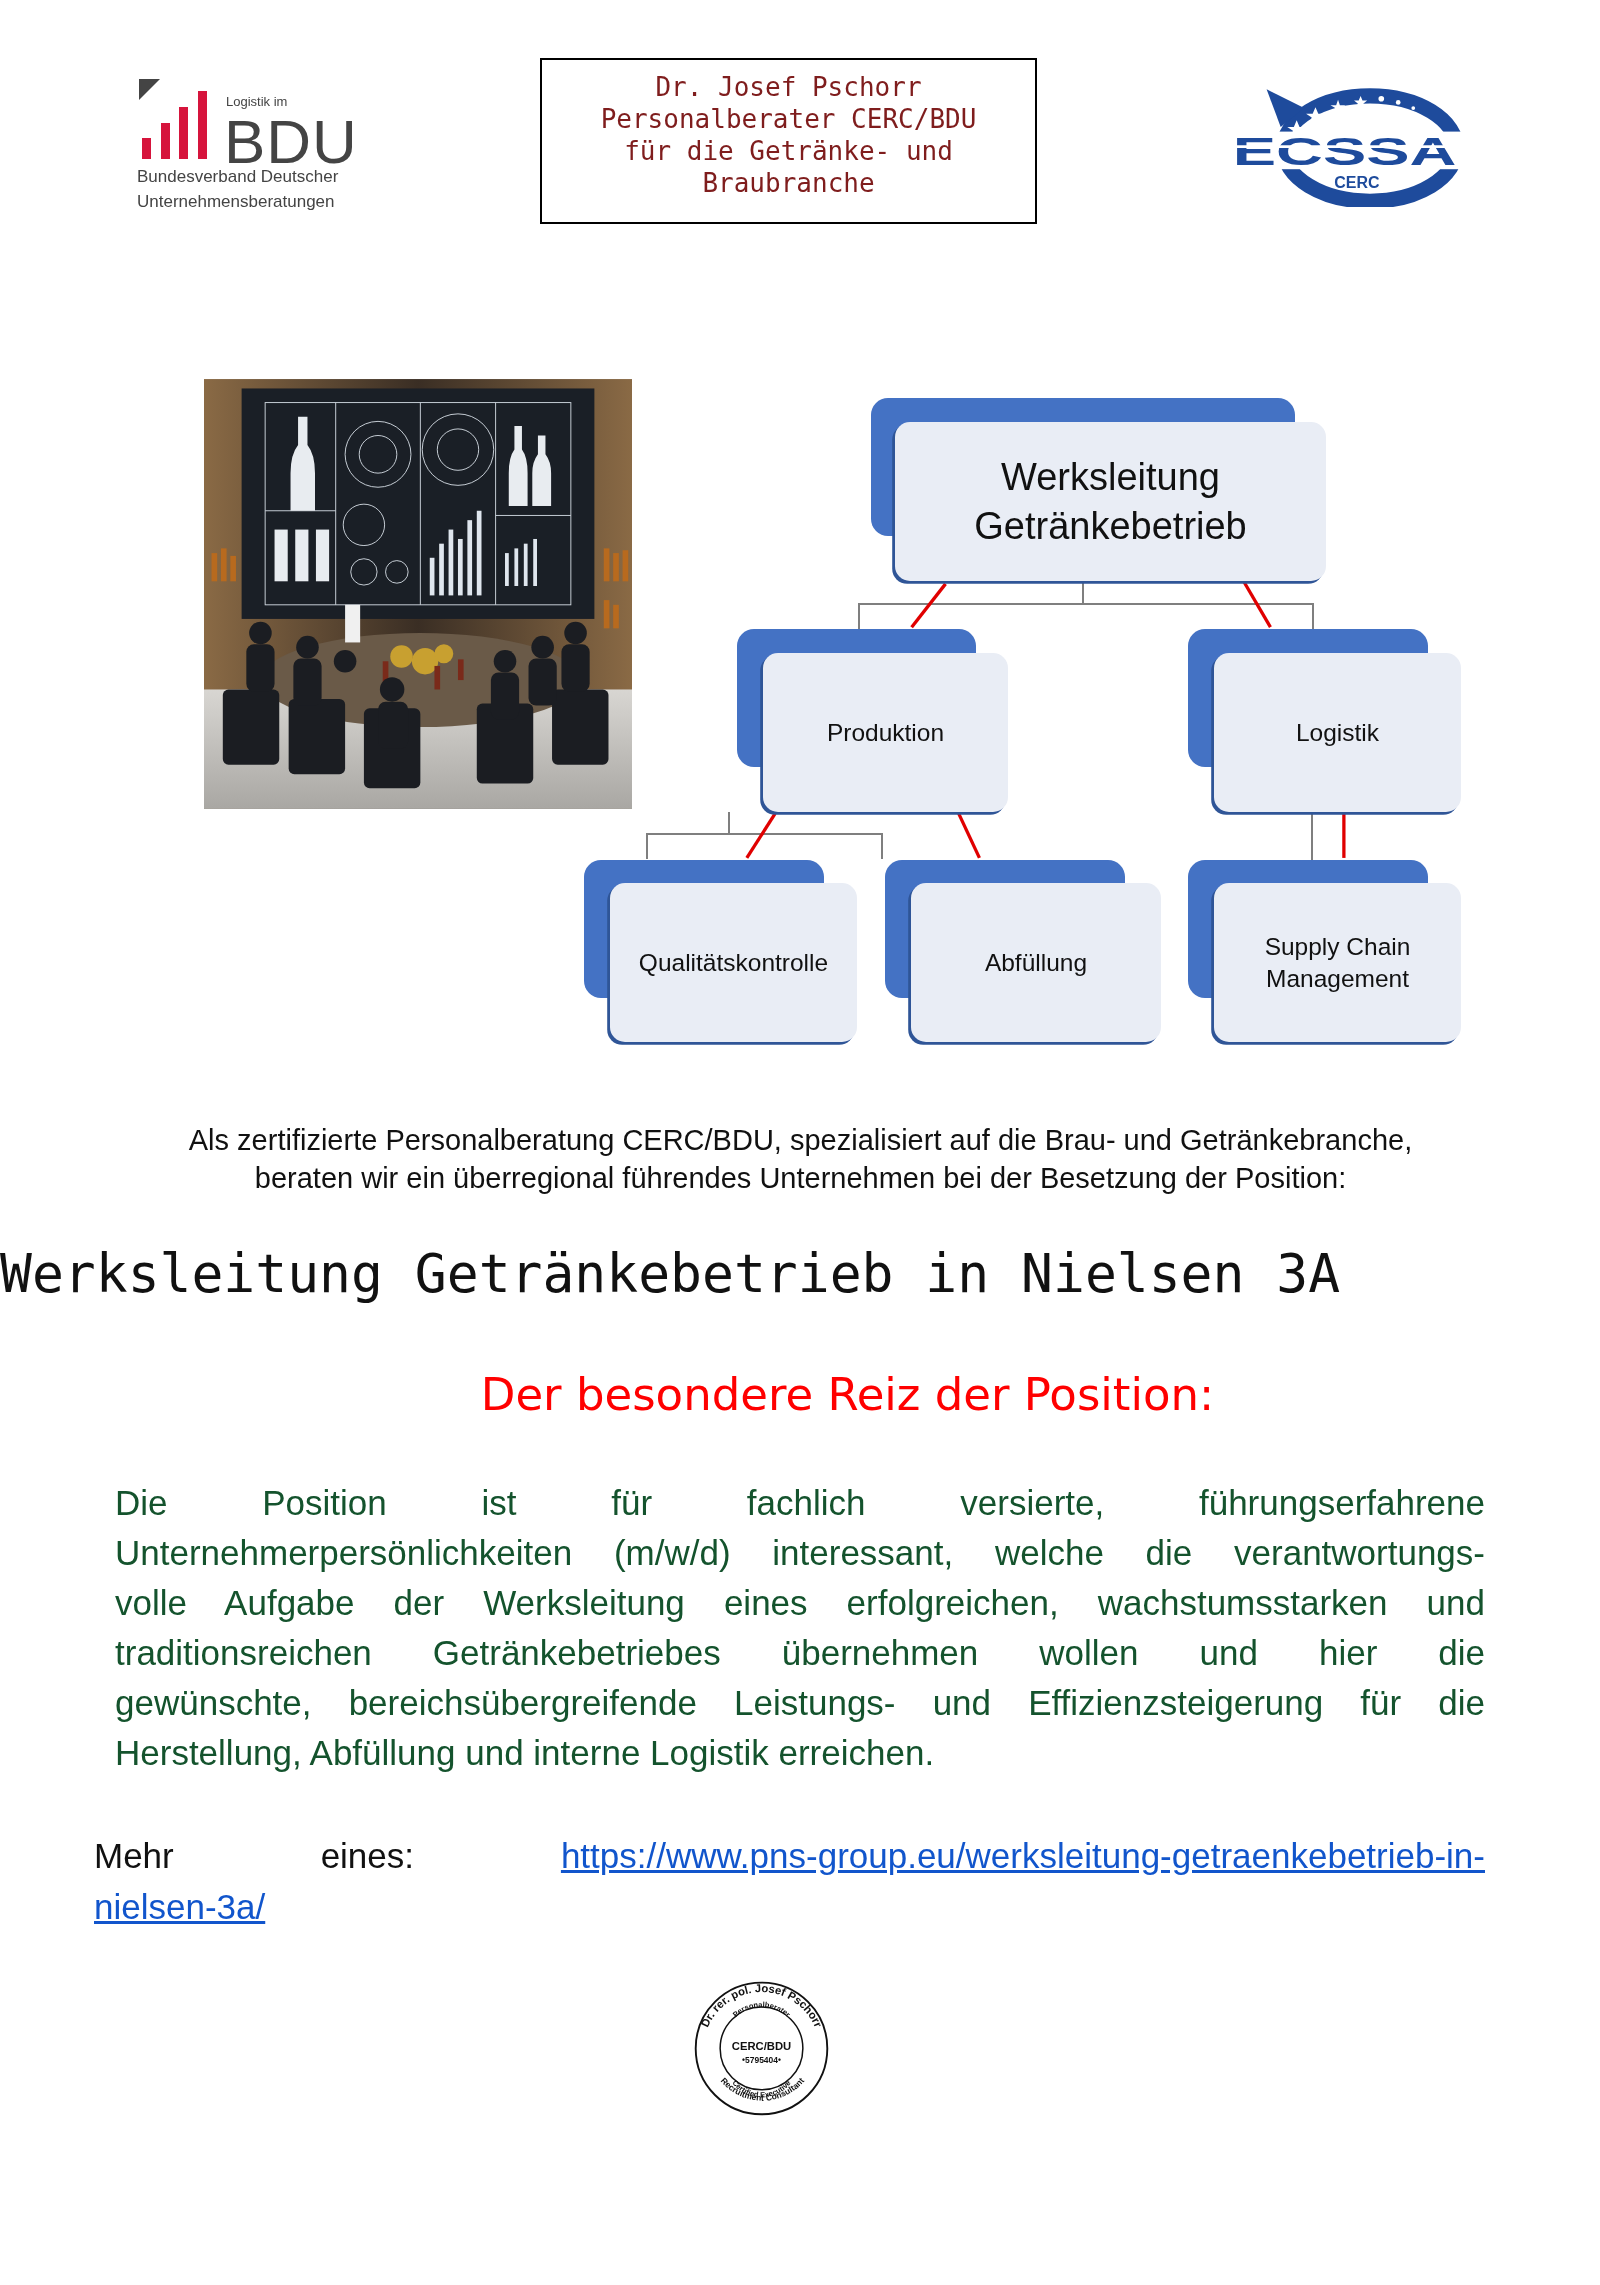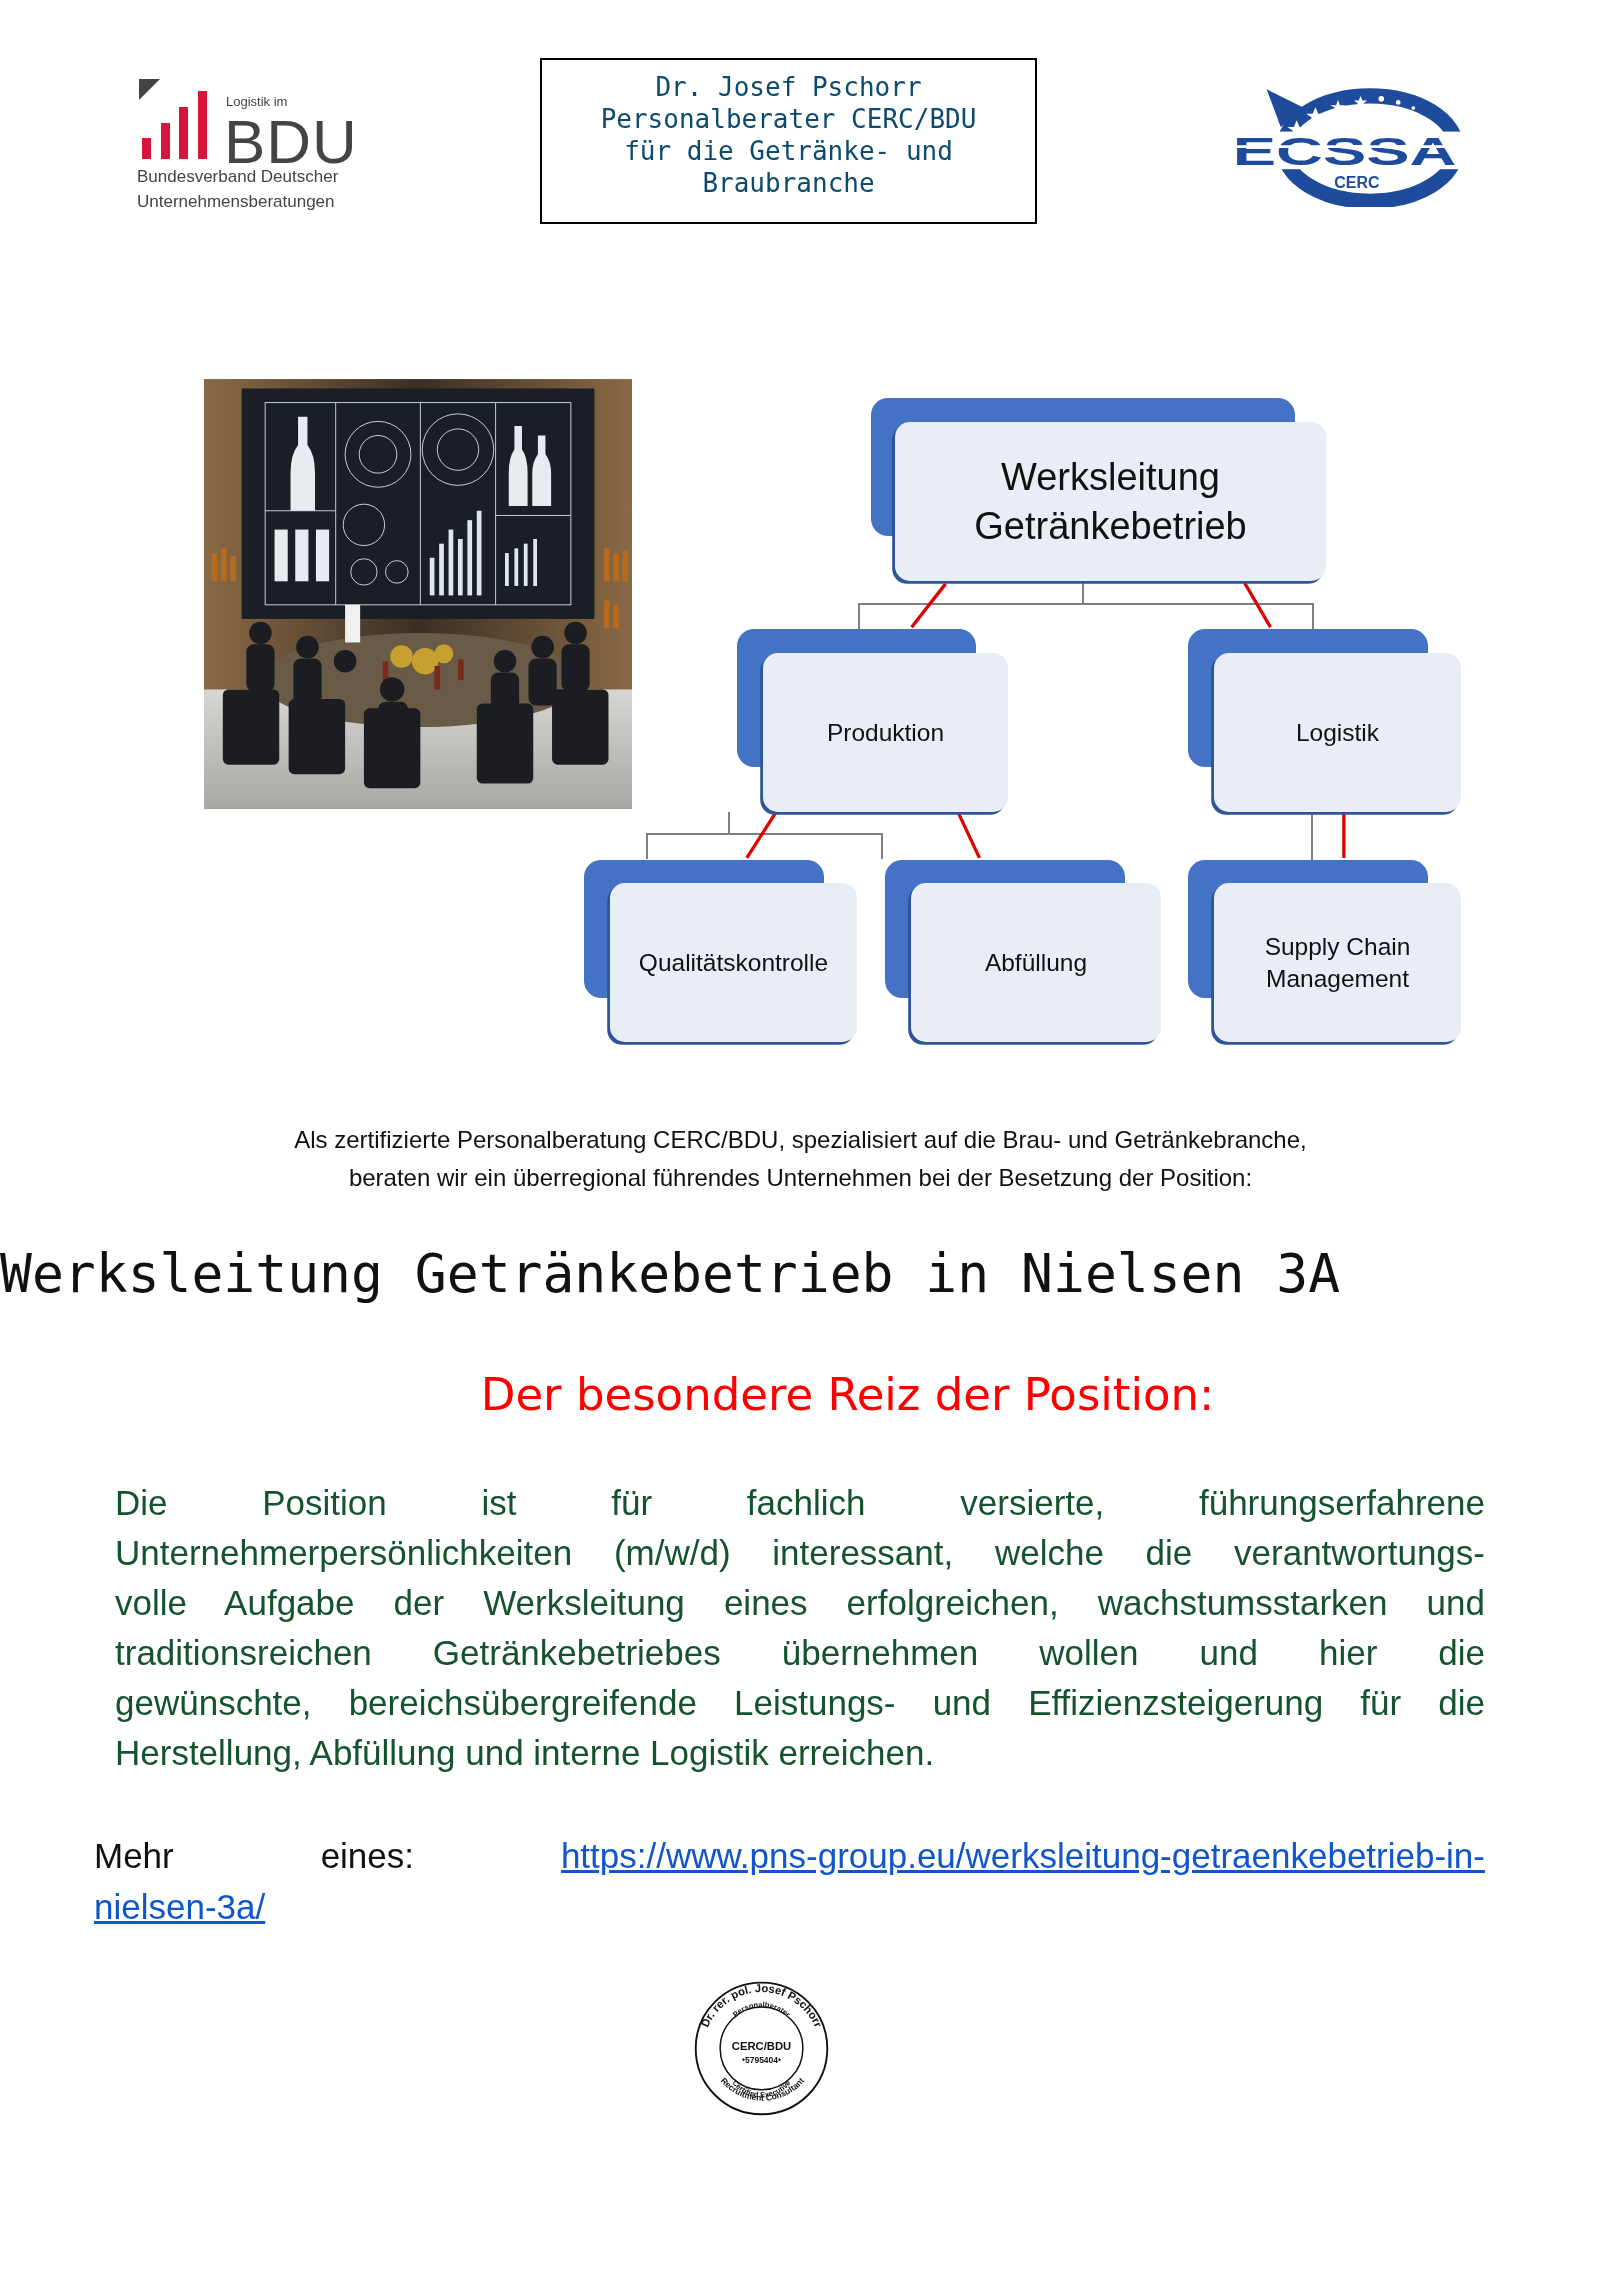--- a/index.html
+++ b/index.html
@@ -8,38 +8,38 @@
 
   
   .bdu { left:137px; top:77px; width:245px; height:146px; }
   .bdu .tri { position:absolute; left:1.9px; top:1.9px; width:0; height:0; border-top:21px solid #444; border-right:21px solid transparent; }
   .bdu .bar { position:absolute; background:#d6143c; width:9.4px; bottom:64px; }
   .bdu .mitglied { position:absolute; left:89px; top:17px; font-size:13px; color:#444; font-family:"Liberation Sans", sans-serif; }
   .bdu .big { position:absolute; left:87px; top:21px; font-size:62px; color:#444; font-family:"Liberation Sans", sans-serif; letter-spacing:0.9px; line-height:1; }
   .bdu .sub { position:absolute; left:0; font-size:17px; color:#444; font-family:"Liberation Sans", sans-serif; white-space:nowrap; }
 
   
-  .hdr { left:540px; top:58px; width:497px; height:166px; border:2.4px solid #000; box-sizing:border-box; text-align:center; font-family:"DejaVu Sans Mono", monospace; font-size:26px; line-height:32px; padding-top:11.3px; color:#0c4a6e; }
+  .hdr { left:540px; top:58px; width:497px; height:166px; border:2.4px solid #000; box-sizing:border-box; text-align:center; font-family:"DejaVu Sans Mono", monospace; font-size:26px; line-height:32px; padding-top:11.3px; color:#7f1d1d; }
   .hdr div { white-space:nowrap; }
 
   
   .ecssa { left:1229px; top:75px; width:235px; height:132px; }
 
   
   .photo { left:204px; top:379px; width:428px; height:430px; overflow:hidden; }
 
   
   .back { position:absolute; background:#4472c4; border-radius:17px; }
   .front { position:absolute; background:#e9edf5; border-radius:15px; box-shadow: -2.8px 2.8px 0 #2f5597; display:flex; align-items:center; justify-content:center; text-align:center; font-family:"Liberation Sans", sans-serif; color:#111; }
   .front.lg { font-size:38px; line-height:49px; }
   .front.sm { font-size:24.5px; line-height:32px; }
   .conn { position:absolute; background:#7f7f7f; }
   svg.lines { position:absolute; left:0; top:0; }
 
-  .intro { left:0; width:1601px; top:1121px; text-align:center; font-family:"Liberation Sans", sans-serif; font-size:24px; line-height:38px; color:#111; }
+  .intro { left:0; width:1601px; top:1121px; text-align:center; font-family:"Liberation Sans", sans-serif; font-size:29px; line-height:38px; color:#111; }
   .title { left:0; width:1336px; top:1241px; text-align:center; font-family:"DejaVu Sans Mono", monospace; font-size:53px; line-height:66px; color:#111; white-space:nowrap; }
   .reiz { left:424px; width:847px; top:1367px; font-family:"DejaVu Sans", sans-serif; font-size:45px; line-height:56px; color:#ff0000; text-align:center; white-space:nowrap; }
   .body { left:115px; width:1370px; top:1478px; font-family:"Liberation Sans", sans-serif; font-size:35px; line-height:50px; color:#14532d; text-align:justify; }
   .body .ln { display:block; text-align:justify; text-align-last:justify; white-space:nowrap; }
   .body .ln.last { text-align-last:left; }
   .more { left:94px; width:1391px; top:1830px; font-family:"Liberation Sans", sans-serif; font-size:35px; line-height:51px; color:#111; }
   .more .row1 { display:flex; justify-content:space-between; white-space:nowrap; }
   .more a { color:#1155cc; text-decoration:underline; }
 
   .stamp { left:686px; top:1977px; width:151px; height:141px; }

